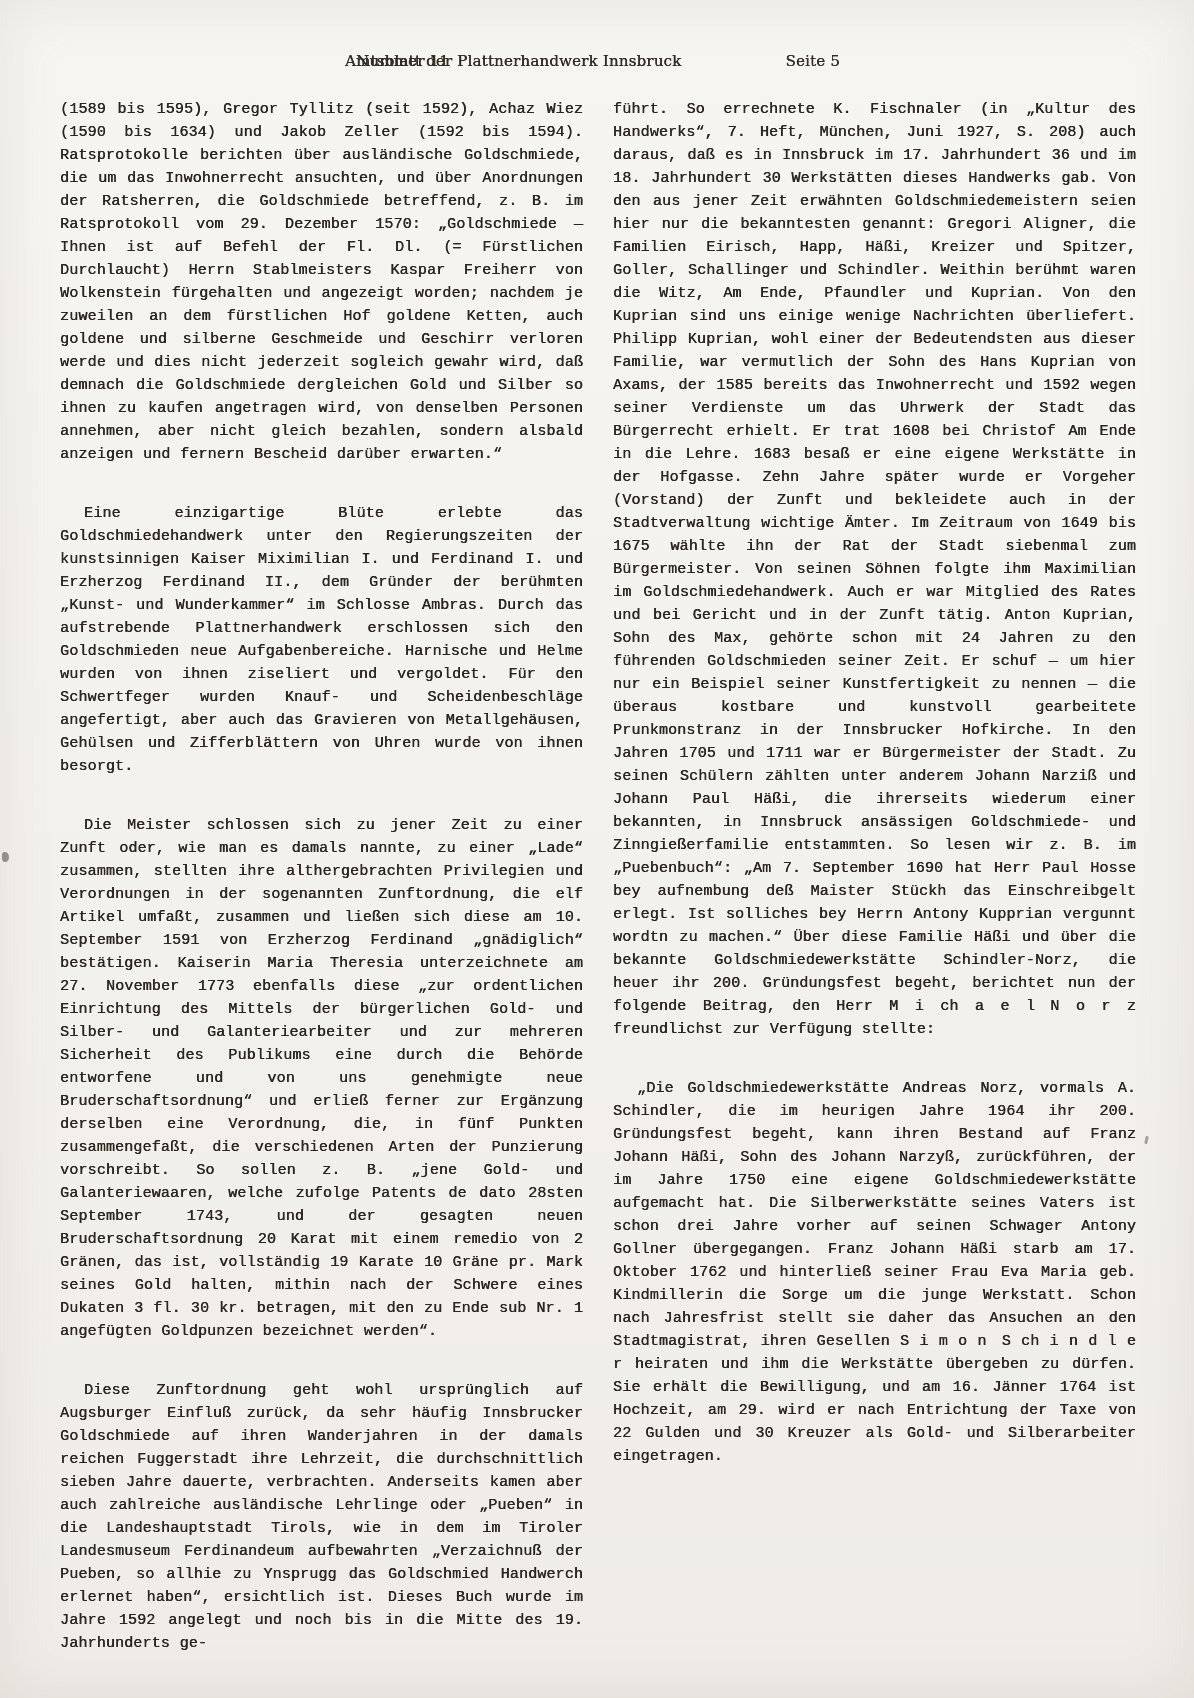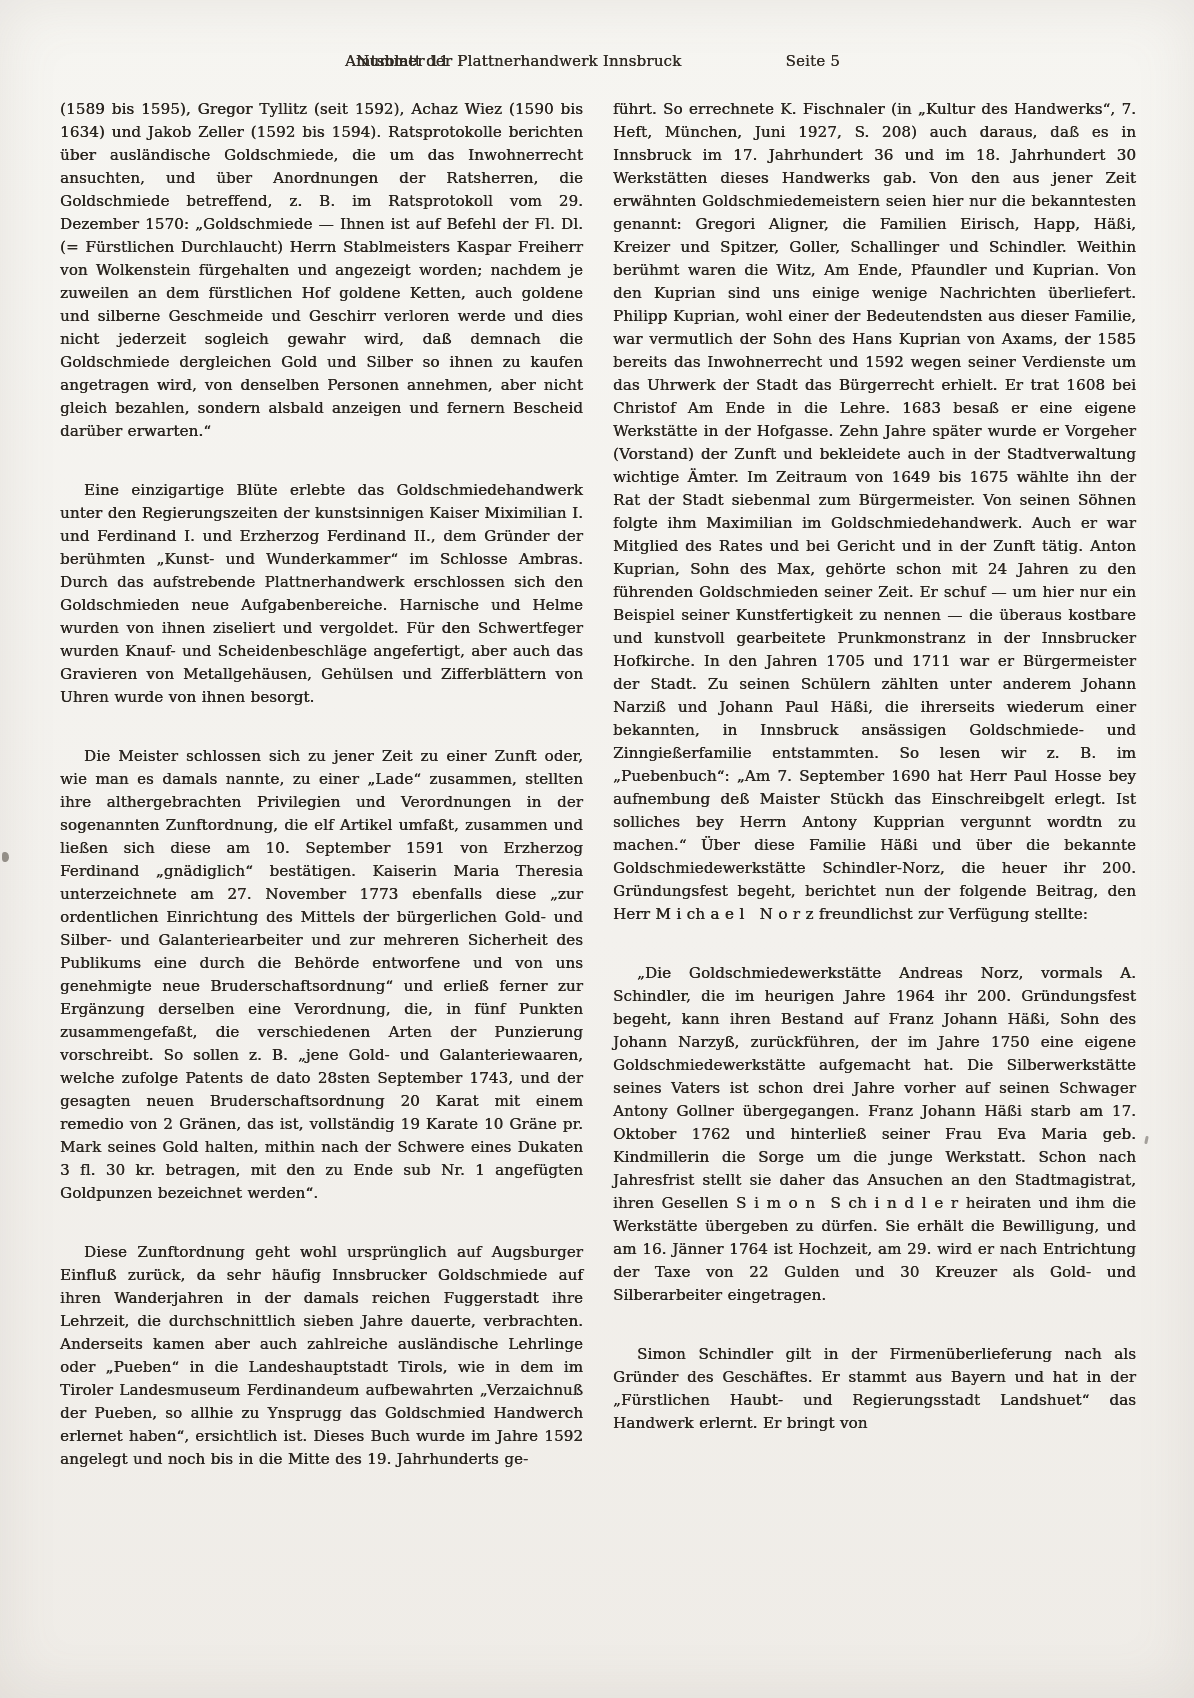--- a/index.html
+++ b/index.html
@@ -59,21 +59,21 @@
   .column {
     flex: 1;
     font-size: 15.1px;
     line-height: 23px;
     text-align: justify;
     color: #2b2620;
     text-shadow: 0.35px 0 0 currentColor; 
     letter-spacing: 0.1px;
     word-spacing: 0.5px;
   }
-  .column p { margin: 0 0 9px 0; }
+  .column p { margin: 0 0 9px 0; font-family: Liberation Mono, monospace; }
   .column p.indent { text-indent: 24px; margin-top: 36px; }
 </style>
 </head>
 <body>
 
 <div class="page">
 
   <div class="masthead">
     <span class="mast-issue">Nummer 11</span>
     <span class="mast-title">Amtsblatt der Plattnerhandwerk Innsbruck</span>
@@ -85,18 +85,17 @@
     <div class="column">
       <p>(1589 bis 1595), Gregor Tyllitz (seit 1592), Achaz Wiez (1590 bis 1634) und Jakob Zeller (1592 bis 1594). Ratsprotokolle berichten über ausländische Goldschmiede, die um das Inwohnerrecht ansuchten, und über Anordnungen der Ratsherren, die Goldschmiede betreffend, z. B. im Ratsprotokoll vom 29. Dezember 1570: „Goldschmiede — Ihnen ist auf Befehl der Fl. Dl. (= Fürstlichen Durchlaucht) Herrn Stablmeisters Kaspar Freiherr von Wolkenstein fürgehalten und angezeigt worden; nachdem je zuweilen an dem fürstlichen Hof goldene Ketten, auch goldene und silberne Geschmeide und Geschirr verloren werde und dies nicht jederzeit sogleich gewahr wird, daß demnach die Goldschmiede dergleichen Gold und Silber so ihnen zu kaufen angetragen wird, von denselben Personen annehmen, aber nicht gleich bezahlen, sondern alsbald anzeigen und fernern Bescheid darüber erwarten.“</p>
       <p class="indent">Eine einzigartige Blüte erlebte das Goldschmiedehandwerk unter den Regierungszeiten der kunstsinnigen Kaiser Miximilian I. und Ferdinand I. und Erzherzog Ferdinand II., dem Gründer der berühmten „Kunst- und Wunderkammer“ im Schlosse Ambras. Durch das aufstrebende Plattnerhandwerk erschlossen sich den Goldschmieden neue Aufgabenbereiche. Harnische und Helme wurden von ihnen ziseliert und vergoldet. Für den Schwertfeger wurden Knauf- und Scheidenbeschläge angefertigt, aber auch das Gravieren von Metallgehäusen, Gehülsen und Zifferblättern von Uhren wurde von ihnen besorgt.</p>
       <p class="indent">Die Meister schlossen sich zu jener Zeit zu einer Zunft oder, wie man es damals nannte, zu einer „Lade“ zusammen, stellten ihre althergebrachten Privilegien und Verordnungen in der sogenannten Zunftordnung, die elf Artikel umfaßt, zusammen und ließen sich diese am 10. September 1591 von Erzherzog Ferdinand „gnädiglich“ bestätigen. Kaiserin Maria Theresia unterzeichnete am 27. November 1773 ebenfalls diese „zur ordentlichen Einrichtung des Mittels der bürgerlichen Gold- und Silber- und Galanteriearbeiter und zur mehreren Sicherheit des Publikums eine durch die Behörde entworfene und von uns genehmigte neue Bruderschaftsordnung“ und erließ ferner zur Ergänzung derselben eine Verordnung, die, in fünf Punkten zusammengefaßt, die verschiedenen Arten der Punzierung vorschreibt. So sollen z. B. „jene Gold- und Galanteriewaaren, welche zufolge Patents de dato 28sten September 1743, und der gesagten neuen Bruderschaftsordnung 20 Karat mit einem remedio von 2 Gränen, das ist, vollständig 19 Karate 10 Gräne pr. Mark seines Gold halten, mithin nach der Schwere eines Dukaten 3 fl. 30 kr. betragen, mit den zu Ende sub Nr. 1 angefügten Goldpunzen bezeichnet werden“.</p>
       <p class="indent">Diese Zunftordnung geht wohl ursprünglich auf Augsburger Einfluß zurück, da sehr häufig Innsbrucker Goldschmiede auf ihren Wanderjahren in der damals reichen Fuggerstadt ihre Lehrzeit, die durchschnittlich sieben Jahre dauerte, verbrachten. Anderseits kamen aber auch zahlreiche ausländische Lehrlinge oder „Pueben“ in die Landeshauptstadt Tirols, wie in dem im Tiroler Landesmuseum Ferdinandeum aufbewahrten „Verzaichnuß der Pueben, so allhie zu Ynsprugg das Goldschmied Handwerch erlernet haben“, ersichtlich ist. Dieses Buch wurde im Jahre 1592 angelegt und noch bis in die Mitte des 19. Jahrhunderts ge-</p>
     </div>
 
     <div class="column">
       <p>führt. So errechnete K. Fischnaler (in „Kultur des Handwerks“, 7. Heft, München, Juni 1927, S. 208) auch daraus, daß es in Innsbruck im 17. Jahrhundert 36 und im 18. Jahrhundert 30 Werkstätten dieses Handwerks gab. Von den aus jener Zeit erwähnten Goldschmiedemeistern seien hier nur die bekanntesten genannt: Gregori Aligner, die Familien Eirisch, Happ, Häßi, Kreizer und Spitzer, Goller, Schallinger und Schindler. Weithin berühmt waren die Witz, Am Ende, Pfaundler und Kuprian. Von den Kuprian sind uns einige wenige Nachrichten überliefert. Philipp Kuprian, wohl einer der Bedeutendsten aus dieser Familie, war vermutlich der Sohn des Hans Kuprian von Axams, der 1585 bereits das Inwohnerrecht und 1592 wegen seiner Verdienste um das Uhrwerk der Stadt das Bürgerrecht erhielt. Er trat 1608 bei Christof Am Ende in die Lehre. 1683 besaß er eine eigene Werkstätte in der Hofgasse. Zehn Jahre später wurde er Vorgeher (Vorstand) der Zunft und bekleidete auch in der Stadtverwaltung wichtige Ämter. Im Zeitraum von 1649 bis 1675 wählte ihn der Rat der Stadt siebenmal zum Bürgermeister. Von seinen Söhnen folgte ihm Maximilian im Goldschmiedehandwerk. Auch er war Mitglied des Rates und bei Gericht und in der Zunft tätig. Anton Kuprian, Sohn des Max, gehörte schon mit 24 Jahren zu den führenden Goldschmieden seiner Zeit. Er schuf — um hier nur ein Beispiel seiner Kunstfertigkeit zu nennen — die überaus kostbare und kunstvoll gearbeitete Prunkmonstranz in der Innsbrucker Hofkirche. In den Jahren 1705 und 1711 war er Bürgermeister der Stadt. Zu seinen Schülern zählten unter anderem Johann Narziß und Johann Paul Häßi, die ihrerseits wiederum einer bekannten, in Innsbruck ansässigen Goldschmiede- und Zinngießerfamilie entstammten. So lesen wir z. B. im „Puebenbuch“: „Am 7. September 1690 hat Herr Paul Hosse bey aufnembung deß Maister Stückh das Einschreibgelt erlegt. Ist solliches bey Herrn Antony Kupprian vergunnt wordtn zu machen.“ Über diese Familie Häßi und über die bekannte Goldschmiedewerkstätte Schindler-Norz, die heuer ihr 200. Gründungsfest begeht, berichtet nun der folgende Beitrag, den Herr M i ch a e l N o r z freundlichst zur Verfügung stellte:</p>
       <p class="indent">„Die Goldschmiedewerkstätte Andreas Norz, vormals A. Schindler, die im heurigen Jahre 1964 ihr 200. Gründungsfest begeht, kann ihren Bestand auf Franz Johann Häßi, Sohn des Johann Narzyß, zurückführen, der im Jahre 1750 eine eigene Goldschmiedewerkstätte aufgemacht hat. Die Silberwerkstätte seines Vaters ist schon drei Jahre vorher auf seinen Schwager Antony Gollner übergegangen. Franz Johann Häßi starb am 17. Oktober 1762 und hinterließ seiner Frau Eva Maria geb. Kindmillerin die Sorge um die junge Werkstatt. Schon nach Jahresfrist stellt sie daher das Ansuchen an den Stadtmagistrat, ihren Gesellen S i m o n S ch i n d l e r heiraten und ihm die Werkstätte übergeben zu dürfen. Sie erhält die Bewilligung, und am 16. Jänner 1764 ist Hochzeit, am 29. wird er nach Entrichtung der Taxe von 22 Gulden und 30 Kreuzer als Gold- und Silberarbeiter eingetragen.</p>
-      <p class="indent">Simon Schindler gilt in der Firmenüberlieferung nach als Gründer des Geschäftes. Er stammt aus Bayern und hat in der „Fürstlichen Haubt- und Regierungsstadt Landshuet“ das Handwerk erlernt. Er bringt von</p>
     </div>
 
   </div>
 
 </div>
 
 </body></html>

